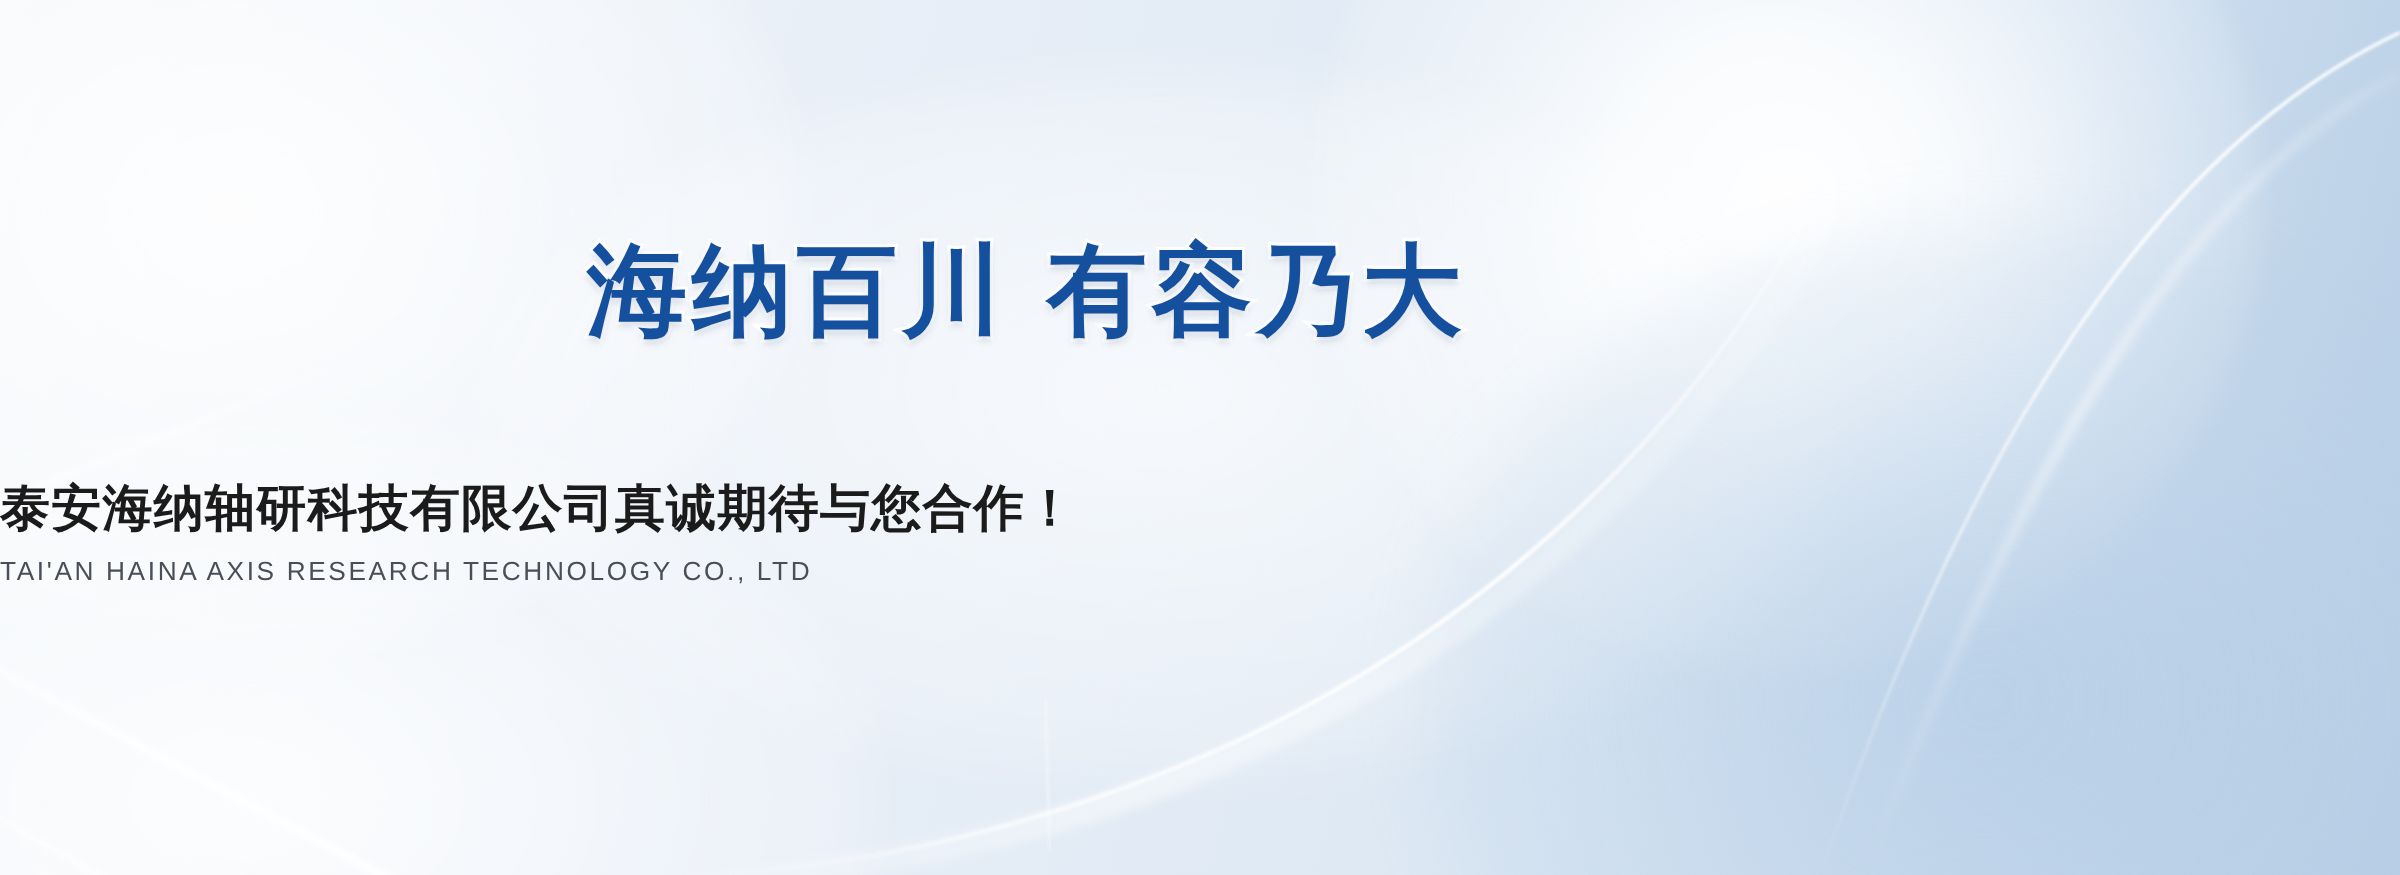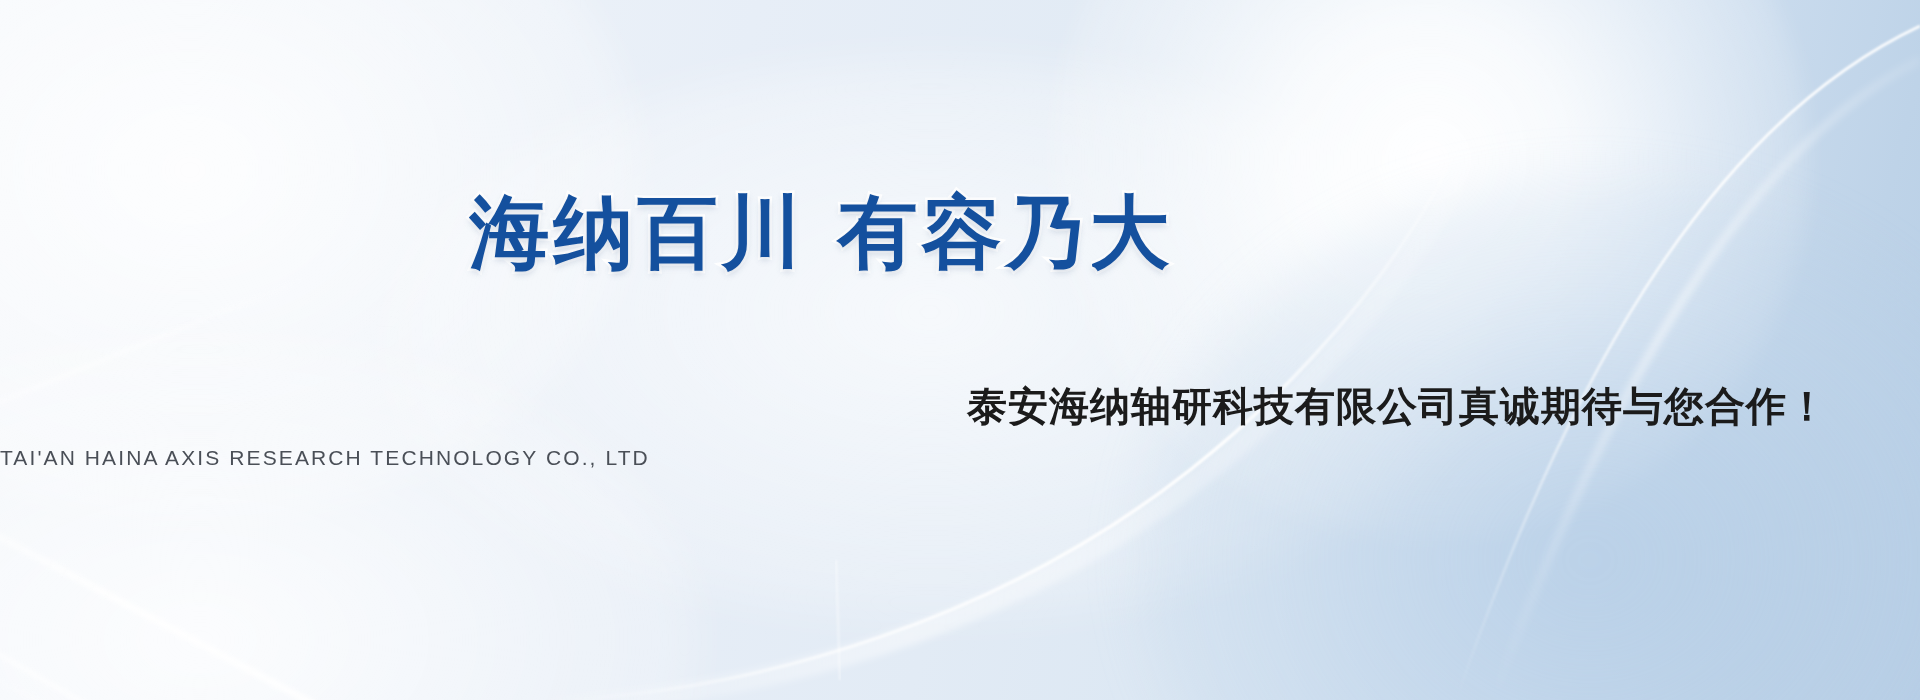--- a/index.html
+++ b/index.html
@@ -183,21 +183,21 @@
       0 3px 6px rgba(120,140,170,0.30),
       0 1px 2px rgba(255,255,255,0.9);
     white-space: nowrap;
   }
 
   .subtitle-cn {
     position: absolute;
     top: 379px;
     left: 0;
     width: 1828px;
-    text-align: right;
+    text-align: left;
     font-family: "DejaVu Sans", "Liberation Sans", sans-serif;
     font-size: 40px;
     font-weight: bold;
     letter-spacing: 1px;
     color: #1b1b1b;
     white-space: nowrap;
   }
 
   .subtitle-en {
     position: absolute;

